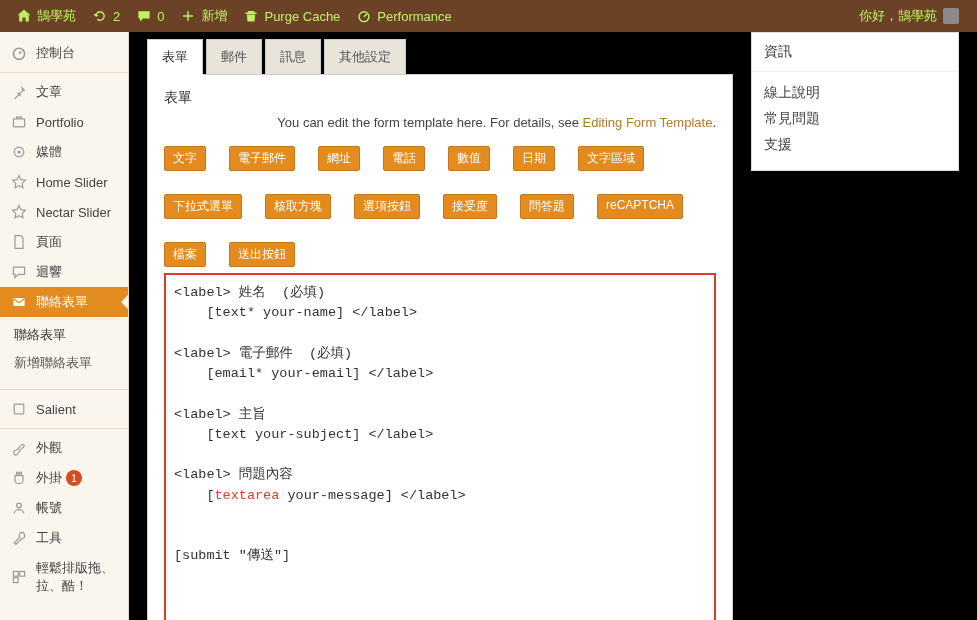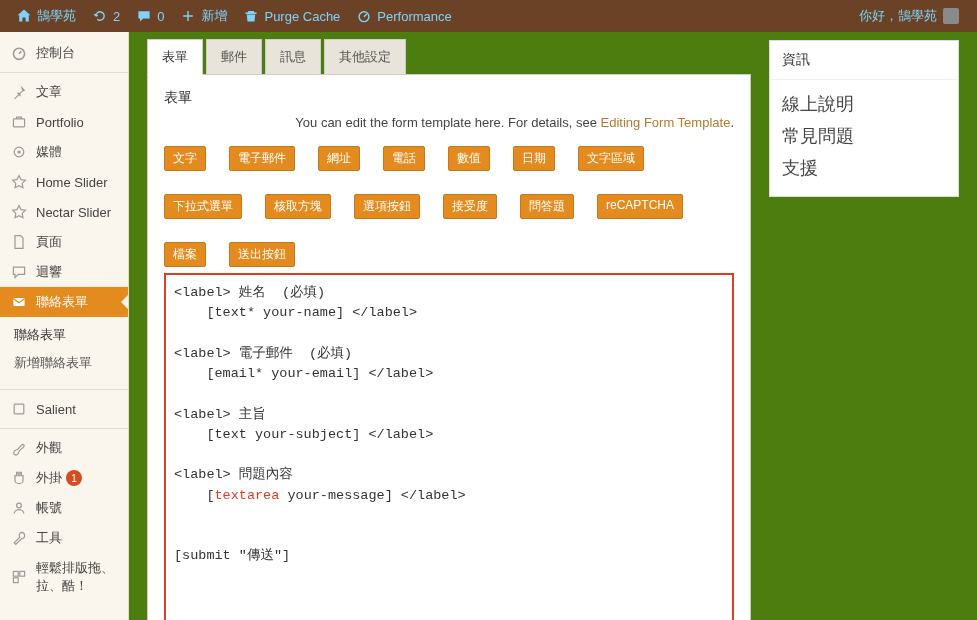--- a/index.html
+++ b/index.html
@@ -1,41 +1,41 @@
 <!DOCTYPE html>
 <html><head>
   <meta charset="utf-8">
   <style>
     * { box-sizing: border-box; margin: 0; padding: 0; }
     body { font-family: -apple-system, "Helvetica Neue", Arial, sans-serif; font-size: 13px; color: #333; background: #f1f1f1; width: 977px; height: 620px; overflow: hidden; }
     
-    .toolbar { background: #6b4226; color: #7dd3fc; height: 32px; display: flex; align-items: center; padding: 0 8px; font-size: 13px; }
+    .toolbar { background: #6b4226; color: #bef264; height: 32px; display: flex; align-items: center; padding: 0 8px; font-size: 13px; }
     .toolbar .tb-item { display: flex; align-items: center; padding: 0 8px; cursor: pointer; height: 32px; }
     .toolbar .ico { width: 16px; height: 16px; margin-right: 5px; display: inline-flex; align-items: center; justify-content: center; }
     .toolbar .spacer { flex: 1; }
     .toolbar .greet { padding: 0 10px; display: flex; align-items: center; }
     .toolbar .avatar { width: 16px; height: 16px; background: #8a8a8a; margin-left: 6px; border-radius: 2px; }
     
     .layout { display: flex; height: calc(100% - 32px); }
     
     .adminmenu { width: 129px; background: #faf5ed; border-right: 1px solid #e6dcc8; overflow-y: auto; padding-top: 6px; position: relative; }
     .adminmenu .mi { display: flex; align-items: center; padding: 6px 10px; font-size: 13px; color: #444; cursor: pointer; position: relative; }
     .adminmenu .mi .mico { width: 18px; height: 18px; margin-right: 8px; color: #9b9b9b; display: inline-flex; align-items: center; justify-content: center; flex-shrink: 0; }
     .adminmenu .mi.sep { border-top: 1px solid #e6dcc8; margin-top: 4px; padding-top: 10px; align-items: center; }
     .adminmenu .mi.current { background: #e38b1e; color: #fff; }
     .adminmenu .mi.current .mico { color: #fff; }
     .adminmenu .mi.current::after { content: ""; position: absolute; right: -1px; top: 50%; transform: translateY(-50%); border: 8px solid transparent; border-right-color: #f8f4ed; }
     .adminmenu .submenu { padding: 4px 0 8px 0; }
     .adminmenu .submenu .smi { padding: 5px 10px 5px 14px; font-size: 13px; color: #555; cursor: pointer; }
     .adminmenu .submenu .smi.current { color: #333; font-weight: 500; }
     .badge-red { background: #d54e21; color: #fff; border-radius: 50%; width: 16px; height: 16px; font-size: 10px; display: inline-flex; align-items: center; justify-content: center; margin-left: 4px; }
     
-    .content { flex: 1; background: #4d7c0f; padding: 0 18px 18px 18px; overflow: auto; display: flex; gap: 18px; align-items: flex-start; }
+    .content { flex: 1; background: #000000; padding: 0 18px 18px 18px; overflow: auto; display: flex; gap: 18px; align-items: flex-start; }
     .main { flex: 1; }
-    .side { width: 190px; margin-top: 8px; }
+    .side { width: 208px; }
     
     .tabs { display: flex; margin-top: 6px; }
     .tabs .tab { padding: 8px 14px; border: 1px solid #ccc; background: #e9e4da; color: #555; font-size: 13px; cursor: pointer; margin-right: 3px; position: relative; top: 1px; }
     .tabs .tab.active { background: #fff; border-bottom-color: #fff; color: #333; font-weight: 500; }
     
     .panel { background: #fff; border: 1px solid #ccc; padding: 14px 16px; }
     .panel h3 { font-size: 14px; font-weight: 500; color: #333; margin-bottom: 8px; }
     .panel .desc { font-size: 13px; color: #444; margin-bottom: 16px; text-align: right; }
     .panel .desc a { color: #b07b2e; text-decoration: none; }
     
@@ -43,21 +43,21 @@
     .tag { background: #e38b1e; color: #fff; padding: 3px 8px; font-size: 12px; border-radius: 2px; cursor: pointer; border: 1px solid #c7781a; }
     
     .code-wrap { border: 2px solid #e03b24; }
     .code-area { width: 100%; height: 398px; padding: 8px; font-family: "Courier New", monospace; font-size: 13.5px; color: #333; border: none; resize: none; outline: none; line-height: 1.5; white-space: pre; overflow: auto; }
     
     .save-btn { background: #0073aa; color: #fff; border: 1px solid #006799; padding: 5px 14px; font-size: 13px; border-radius: 3px; cursor: pointer; margin-top: 14px; }
     
     .sidebox { background: #fff; border: 1px solid #ddd; }
     .sidebox h4 { padding: 10px 12px; font-size: 14px; font-weight: 500; border-bottom: 1px solid #eee; }
     .sidebox .links { padding: 8px 12px 12px; }
-    .sidebox .links div { padding: 4px 0; font-size: 18px; color: #444; cursor: pointer; }
+    .sidebox .links div { padding: 4px 0; font-size: 14px; color: #444; cursor: pointer; }
     
     .link-highlight { color: #e03b24; }
   </style>
 </head>
 <body>
 
 <div class="toolbar">
   <div class="tb-item">
     <span class="ico">
         <svg viewBox="0 0 20 20" width="16" height="16" fill="currentColor">

